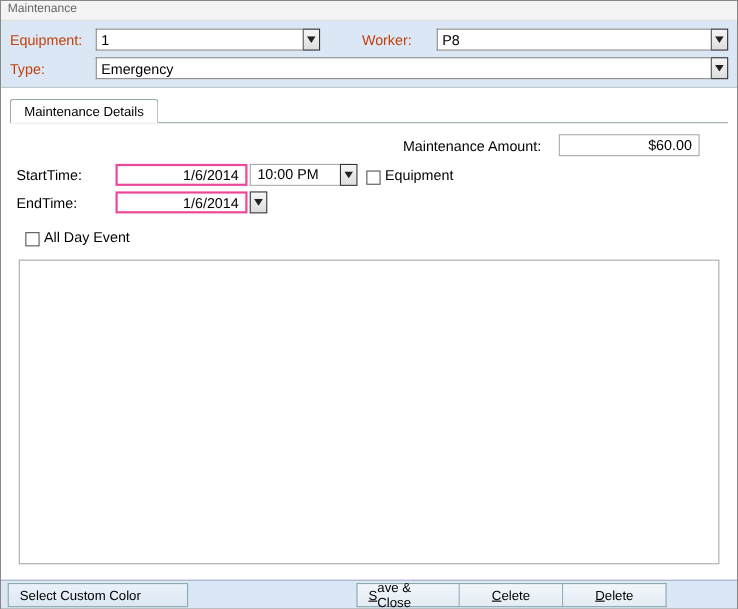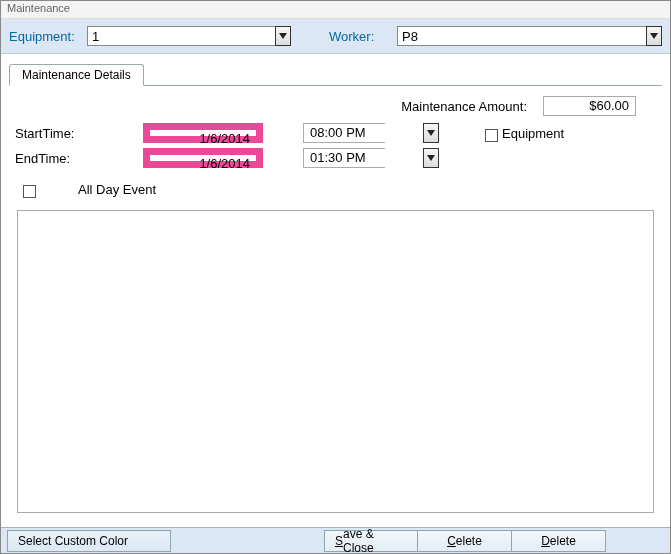--- a/index.html
+++ b/index.html
@@ -38,21 +38,21 @@
   .form-row {
     display: flex;
     align-items: center;
     margin-bottom: 4px;
     height: 22px;
   }
   .form-row:last-child { margin-bottom: 0; }
   .form-label {
     width: 78px;
     font-size: 13px;
-    color: #0369a1;
+    color: #c2410c;
   }
   .form-value {
     position: relative;
     height: 20px;
     border: 1px solid #888;
     border-right: none;
     background: #fff;
     display: flex;
     align-items: center;
     padding: 0 4px;
@@ -118,40 +118,39 @@
   .amount-row {
     display: flex;
     align-items: center;
     justify-content: flex-end;
     gap: 10px;
     padding-right: 20px;
     margin-bottom: 6px;
   }
   .amount-label { margin-right: 6px; }
   .amount-box {
-    width: 93px;
+    width: 128px;
     height: 20px;
     border: 1px solid #aaa;
     background: #fff;
     text-align: right;
     padding: 1px 6px;
     font-size: 13px;
   }
   .time-row {
     display: flex;
     align-items: center;
     height: 22px;
     margin-bottom: 3px;
-    gap: 38px;
   }
   .time-label { width: 90px; }
   .date-box {
     width: 120px;
     height: 20px;
-    border: 7px solid #ec4899;
+    border: 2px solid #ec4899;
     background: #fff;
     text-align: right;
     padding: 1px 6px;
     font-size: 13px;
     margin-right: 2px;
   }
   .time-box {
     width: 82px;
     height: 20px;
     border: 1px solid #aaa;
@@ -244,54 +243,62 @@
       </div>
       <div class="col-gap"></div>
       <div class="form-label label2">Worker:</div>
       <div class="form-value" style="flex:1">P8</div>
       <div class="dd-btn">
         <svg viewBox="0 0 8 6">
             <path d="M0 0 L8 0 L4 6 Z" fill="#222"></path>
           </svg>
       </div>
     </div>
+    <div class="form-row">
+      <div class="form-label">Type:</div>
+      <div class="form-value" style="flex:1">Emergency</div>
+      <div class="dd-btn">
+        <svg viewBox="0 0 8 6">
+            <path d="M0 0 L8 0 L4 6 Z" fill="#222"></path>
+          </svg>
+      </div>
+    </div>
   </div>
 
   <div class="tab-area">
     <div class="tab-strip">
       <div class="tab active">Maintenance Details</div>
       <div class="tab-underline"></div>
     </div>
 
     <div class="tab-content">
 
       <div class="amount-row">
         <span class="amount-label">Maintenance Amount:</span>
         <div class="amount-box">$60.00</div>
       </div>
 
       <div class="time-row">
         <div class="time-label">StartTime:</div>
         <div class="date-box">1/6/2014</div>
-        <div class="time-box">08:00 PM</div>
+        <div class="time-box">10:00 PM</div>
         <div class="dd-btn">
           <svg viewBox="0 0 8 6">
               <path d="M0 0 L8 0 L4 6 Z" fill="#222"></path>
             </svg>
         </div>
         <div class="check-row">
           <span class="checkbox"></span>
           <span>Equipment</span>
         </div>
       </div>
 
       <div class="time-row">
         <div class="time-label">EndTime:</div>
         <div class="date-box">1/6/2014</div>
-        <div class="time-box">01:30 PM</div>
         <div class="dd-btn">
           <svg viewBox="0 0 8 6">
               <path d="M0 0 L8 0 L4 6 Z" fill="#222"></path>
             </svg>
         </div>
       </div>
 
       <div class="time-row allday-row">
         <span class="checkbox" style="margin-left:8px"></span>
         <span>All Day Event</span>

